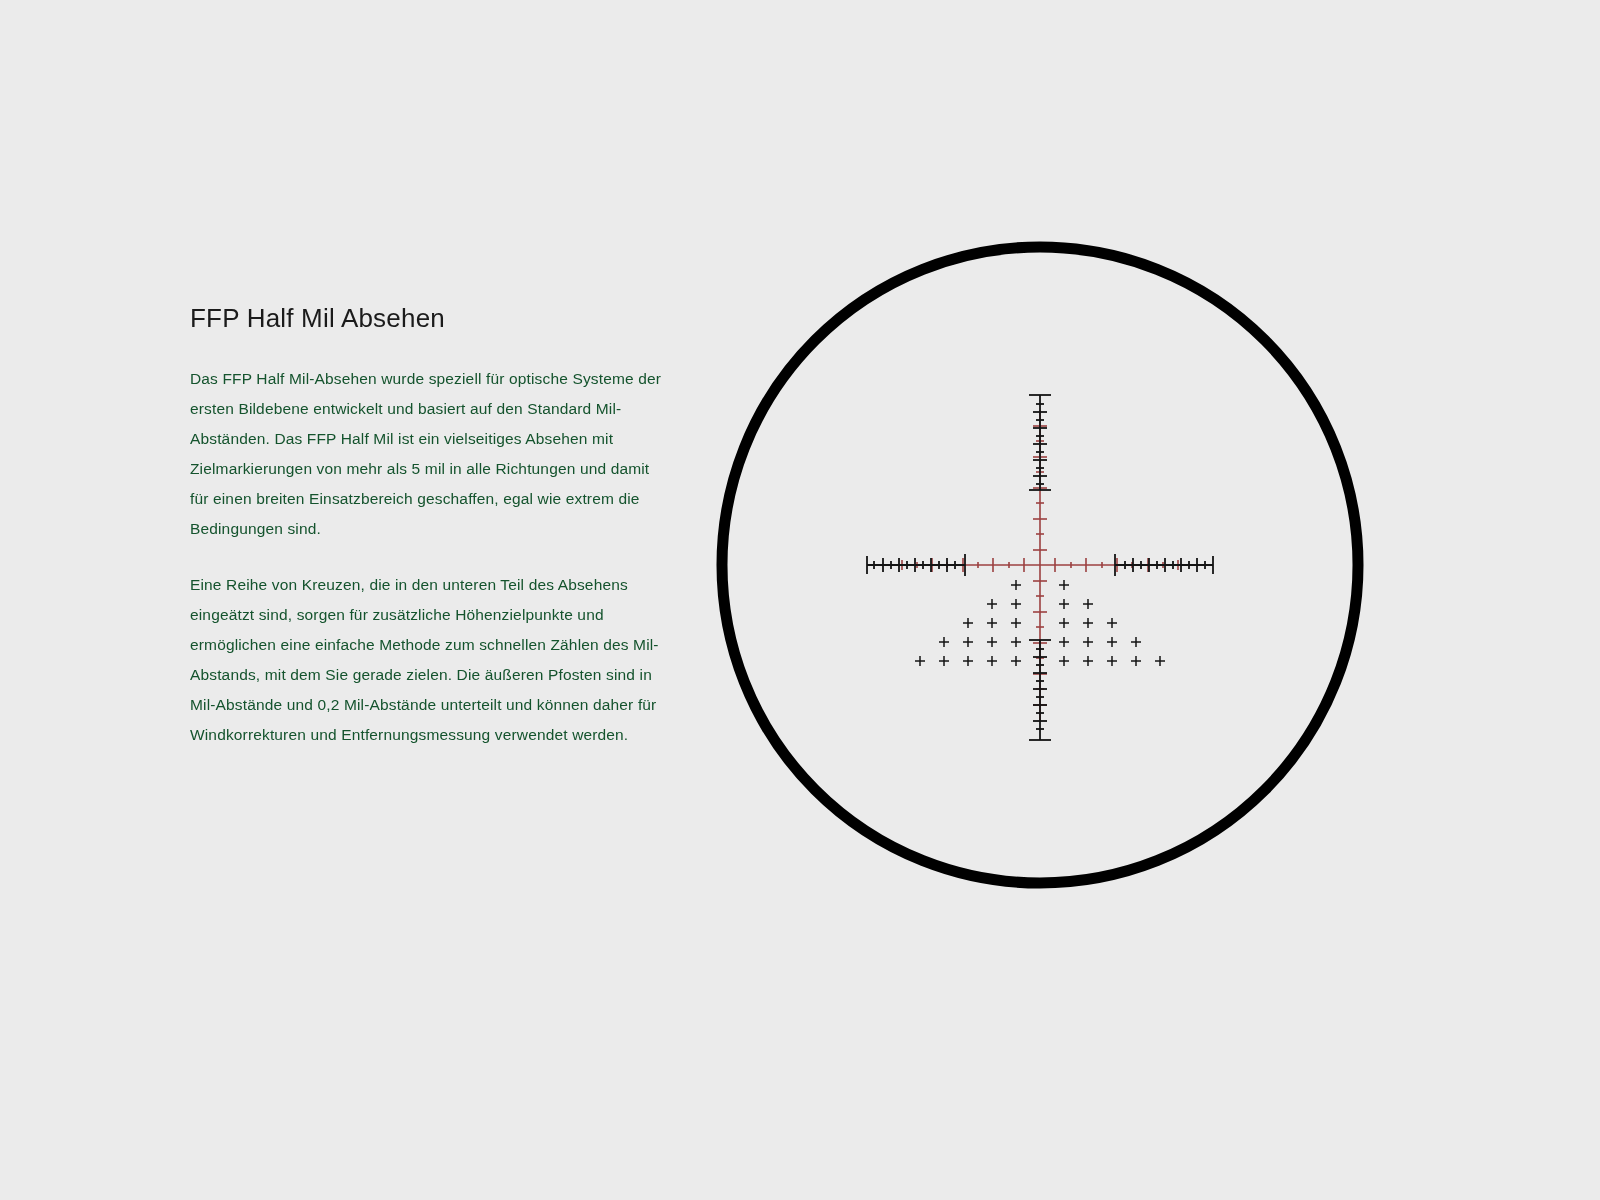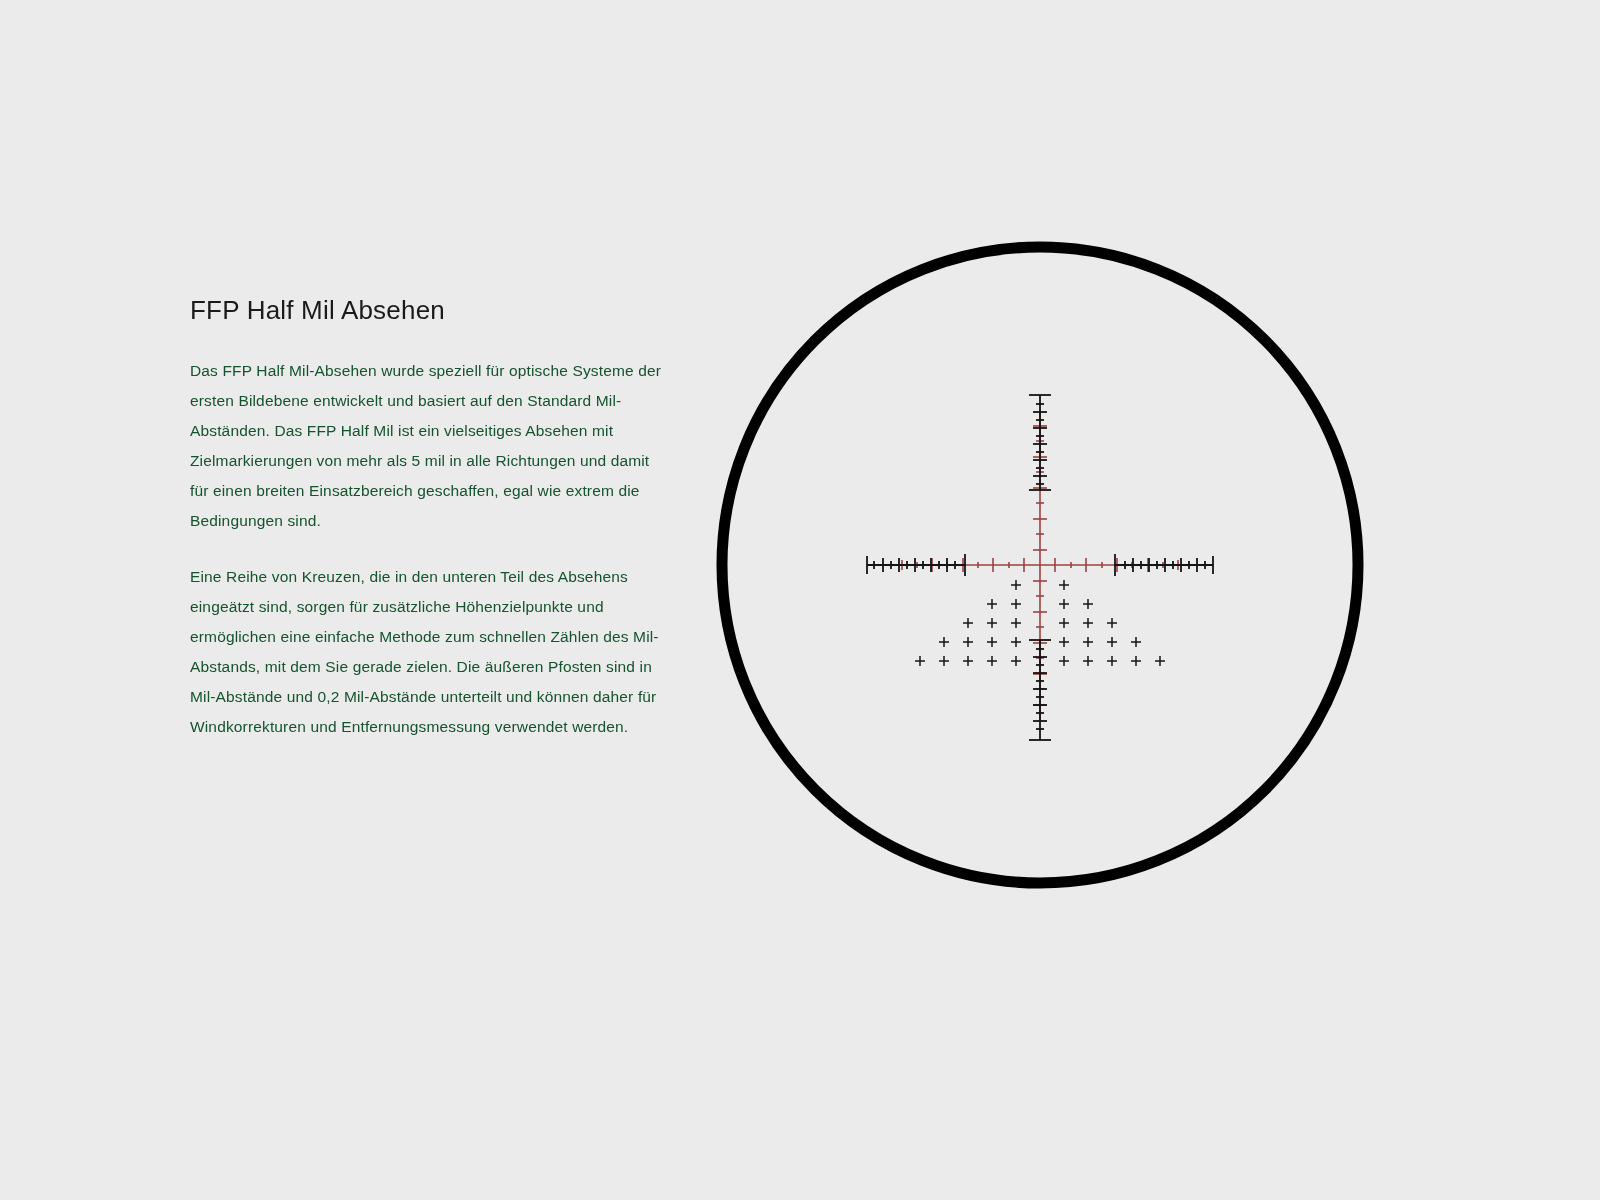--- a/index.html
+++ b/index.html
@@ -25,21 +25,21 @@
     position: absolute;
     left: 190px;
     top: 295px;
     width: 480px;
   }
   .title {
     font-size: 26px;
     font-weight: 400;
     letter-spacing: 0.2px;
     color: #1b1b1b;
-    margin: 0 0 30px 0;
+    margin: 8px 0 30px 0;
     line-height: 1.2;
   }
   .para {
     font-size: 15.5px;
     line-height: 30px;
     color: #14532d;
     margin: 0 0 26px 0;
     letter-spacing: 0.15px;
   }
   .para:last-child { margin-bottom: 16px; }

